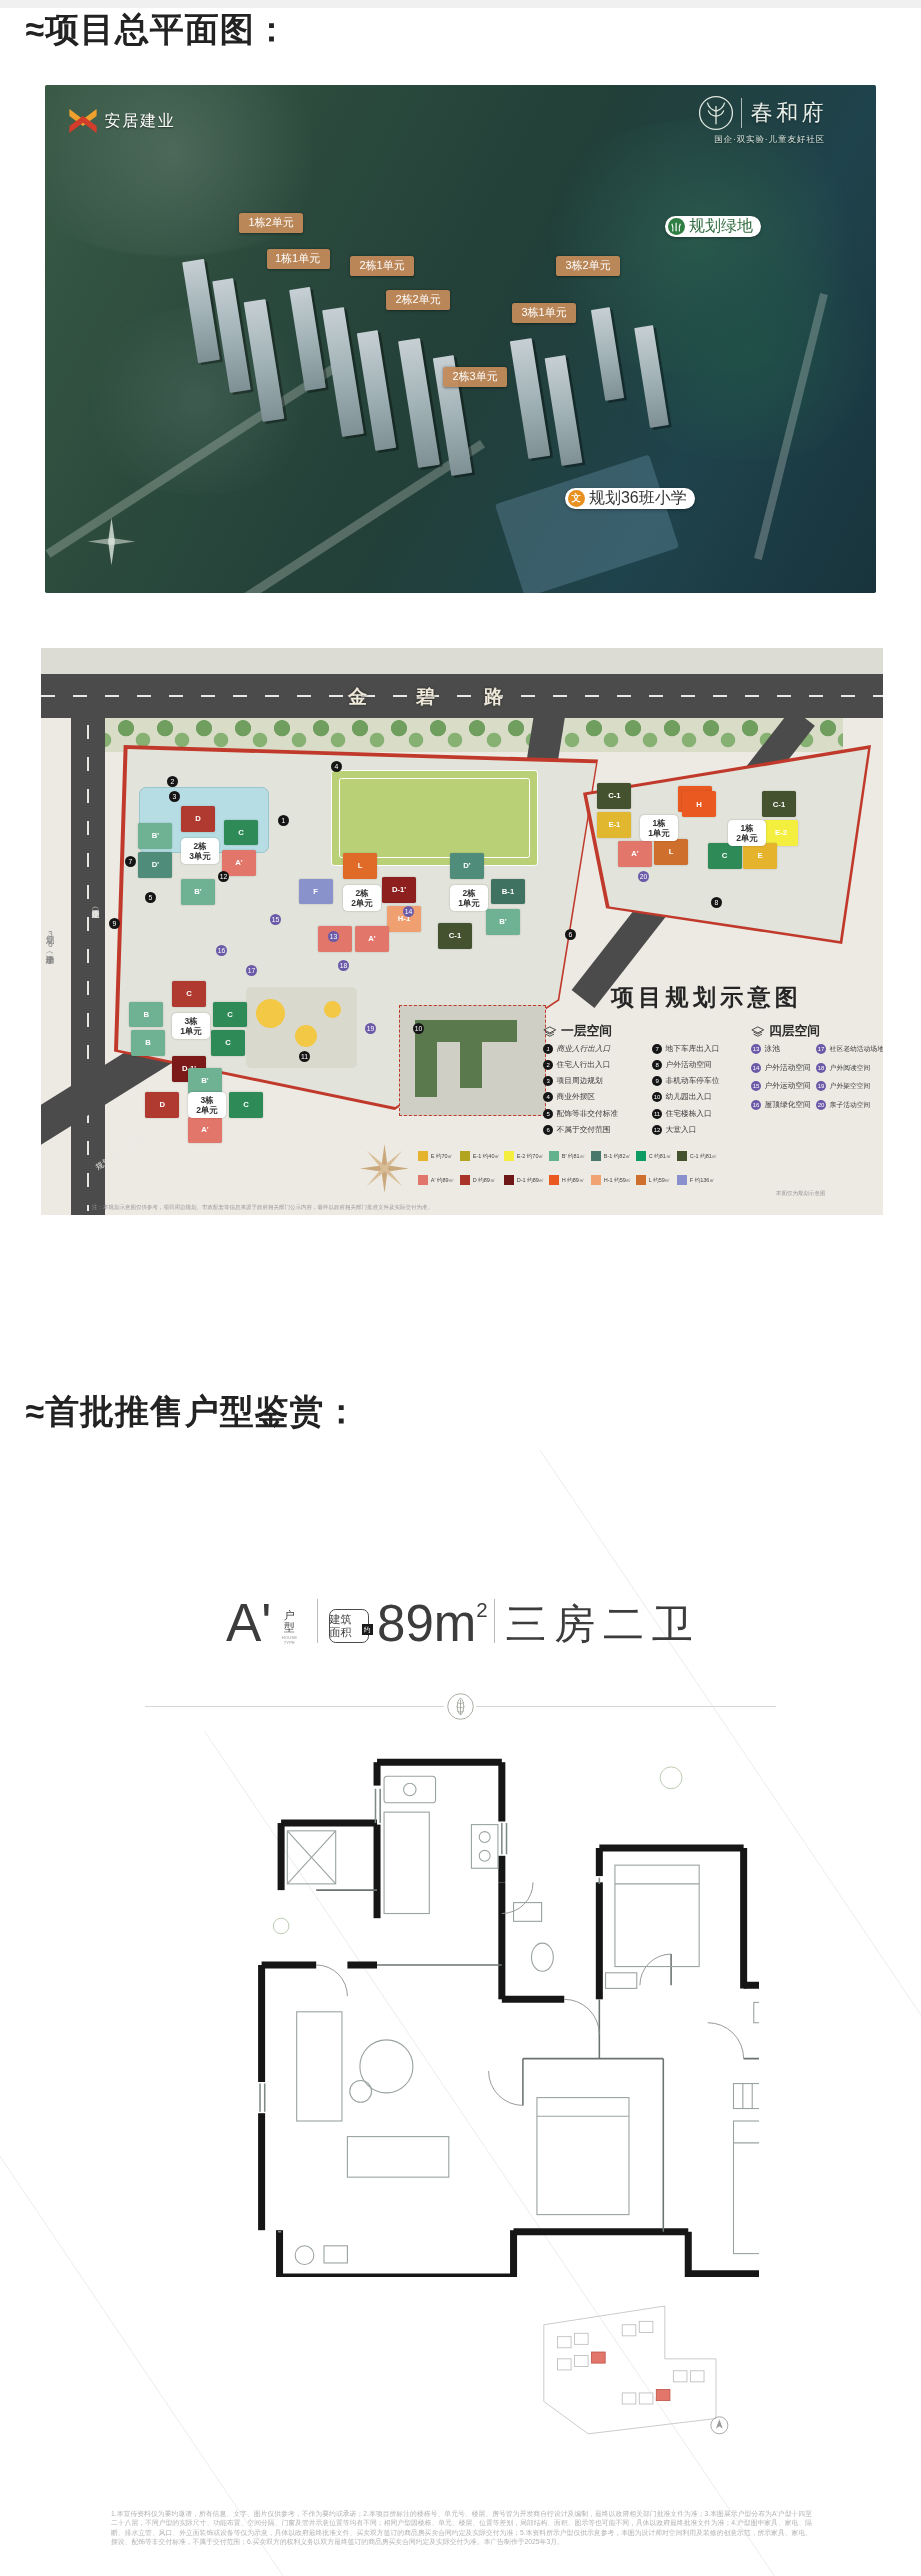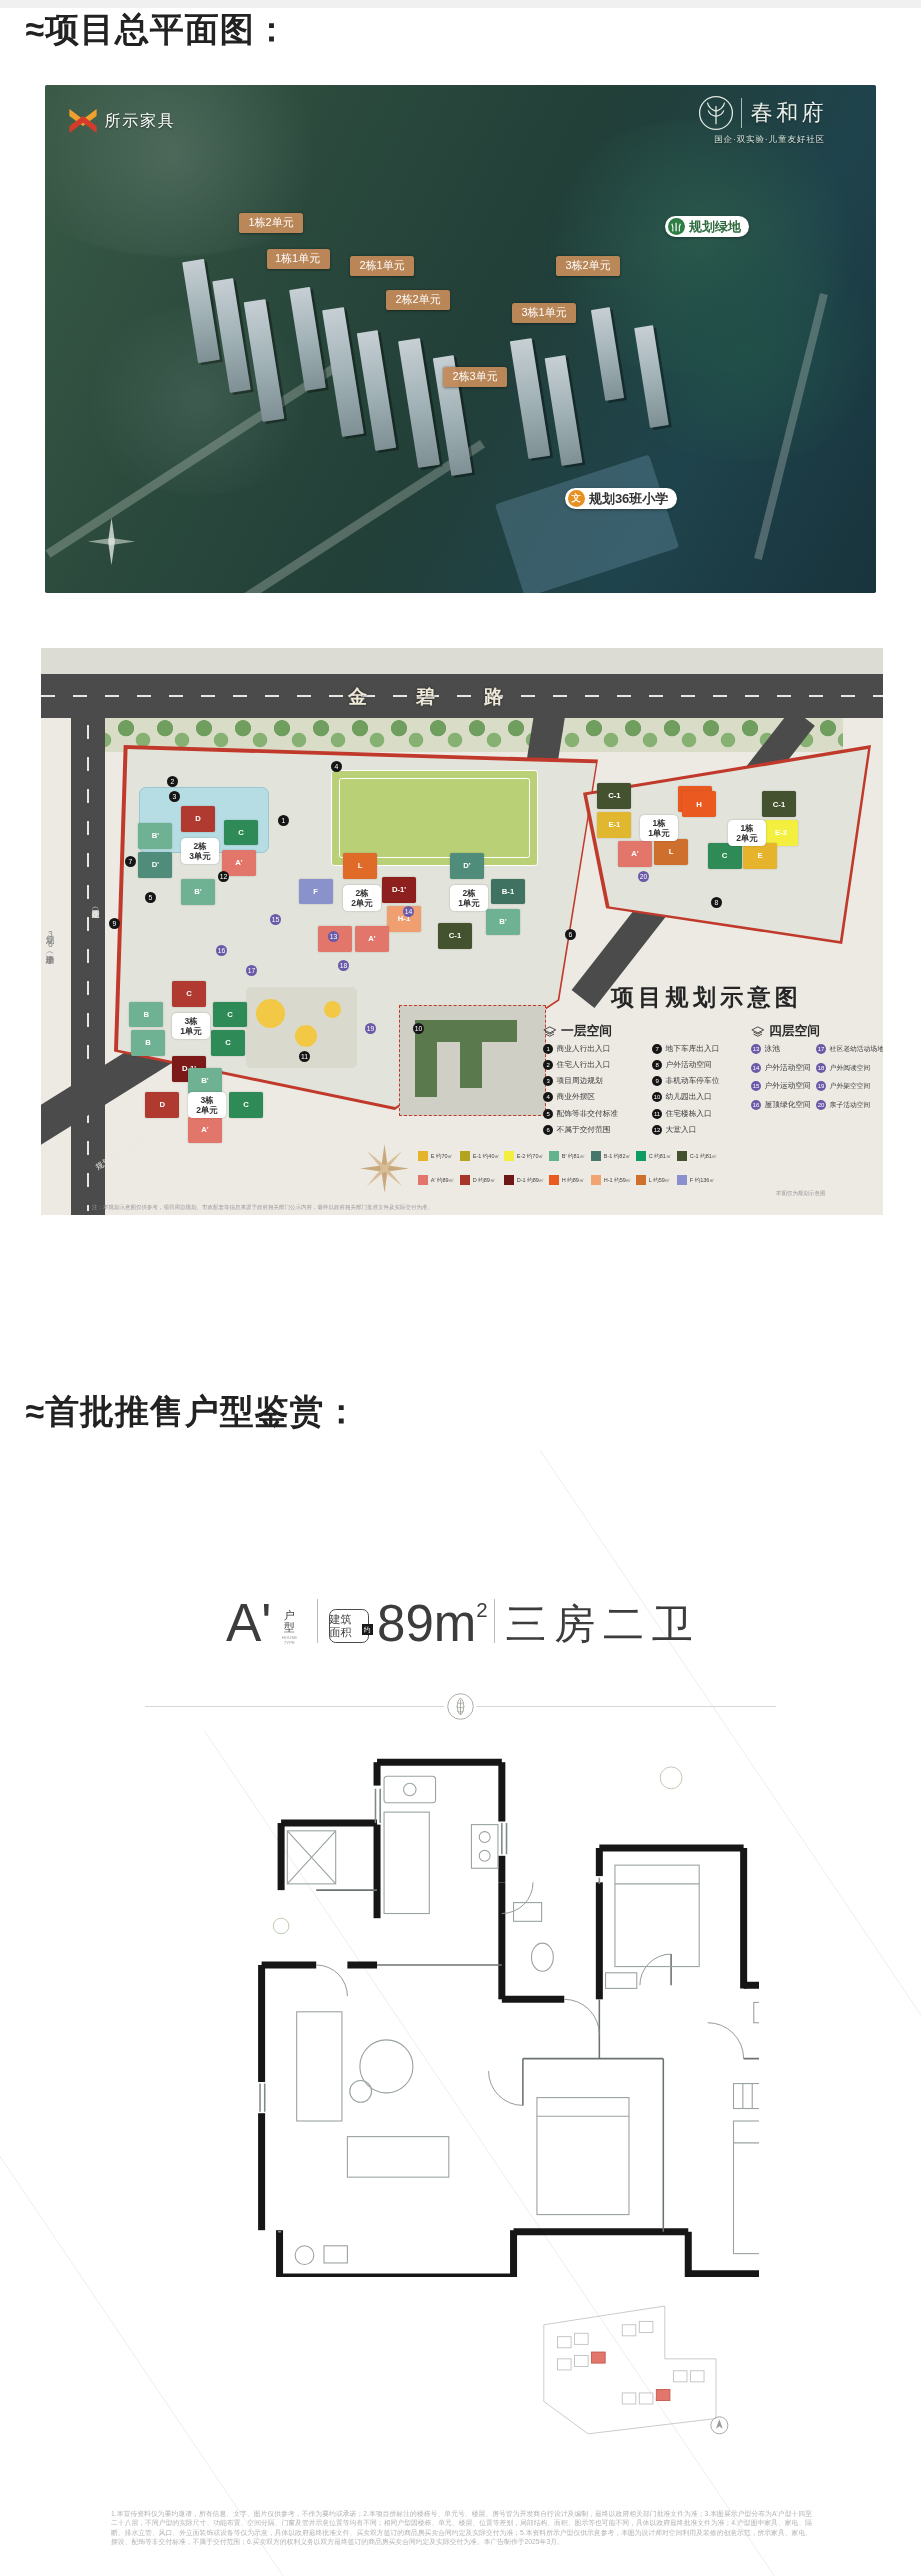--- a/index.html
+++ b/index.html
@@ -10,21 +10,21 @@
   .topbar{position:absolute;left:0;top:0;width:921px;height:7.7px;background:#f0f0f0;}
   
   .aerial{position:absolute;left:45px;top:85px;width:831px;height:508px;overflow:hidden;border-radius:1.7px;
     background:linear-gradient(118deg,#3a5a46 0%,#2b4a3d 28%,#223f38 52%,#1f434c 76%,#18333c 100%);}
   .blob{position:absolute;border-radius:50%;filter:blur(1.7px);}
   .tw{position:absolute;background:linear-gradient(180deg,#c6cfd4 0%,#9fb0b4 55%,#7f9095 100%);box-shadow:2.6px 2.6px 0 rgba(0,0,0,.35);transform:rotate(-9deg);border-radius:0.9px;}
   .road{position:absolute;background:rgba(205,212,204,.30);}
   .pill{position:absolute;height:19.6px;line-height:19.6px;padding:0 9.4px;background:rgba(194,138,90,.95);color:#fff;font-size:11px;border-radius:2.6px;box-shadow:0 0.9px 2.6px rgba(0,0,0,.4);white-space:nowrap;}
   .bdg{position:absolute;height:21.3px;background:#fff;border-radius:11px;display:flex;align-items:center;padding:0 8.5px 0 2.6px;box-shadow:0 0.9px 3.4px rgba(0,0,0,.35);white-space:nowrap;}
   .bdg .ic{width:17px;height:17px;border-radius:50%;margin-right:4.3px;display:flex;align-items:center;justify-content:center;color:#fff;font-size:9.4px;font-weight:bold;}
-  .bdg .tx{font-size:13px;font-weight:bold;}
+  .bdg .tx{font-size:16px;font-weight:normal;}
   .brandL{position:absolute;left:20.5px;top:19px;display:flex;align-items:center;color:#fff;}
   .brandL .nm{font-size:16px;letter-spacing:1.7px;margin-left:5.1px;text-shadow:0 0.9px 1.7px rgba(0,0,0,.5);}
   .brandR{position:absolute;right:49px;top:8.5px;display:flex;align-items:center;color:#e9efe9;}
   .brandR .nm{font-size:22px;letter-spacing:3.4px;border-left:0.9px solid rgba(233,239,233,.7);padding-left:8.5px;margin-left:6.8px;text-shadow:0 0.9px 1.7px rgba(0,0,0,.5);}
   .brandR2{position:absolute;right:51px;top:49px;color:#dfe7df;font-size:8.5px;letter-spacing:0.9px;text-shadow:0 0.9px 1.7px rgba(0,0,0,.5);}
   
   .plan{position:absolute;left:41px;top:648px;width:842px;height:567px;background:#eceae3;overflow:hidden;}
   .proad{position:absolute;background:#4b4b4b;}
   .dash{position:absolute;height:1.7px;background:repeating-linear-gradient(90deg,#e8e8e2 0 13.6px,rgba(0,0,0,0) 13.6px 32px);}
   .vdash{position:absolute;width:1.7px;background:repeating-linear-gradient(180deg,#e8e8e2 0 13.6px,rgba(0,0,0,0) 13.6px 32px);}
@@ -108,21 +108,21 @@
     <div class="tw" style="left:508px;top:271px;width:20.5px;height:109px;"></div>
     <div class="tw" style="left:553px;top:223px;width:19px;height:92px;"></div>
     <div class="tw" style="left:597px;top:241px;width:19px;height:101px;"></div>
     <div class="abs" style="left:461px;top:392px;width:162px;height:98px;background:rgba(92,130,150,.45);transform:rotate(-18deg);border-radius:3.4px;"></div>
 
     <div class="brandL">
       <svg width="34" height="34" viewBox="0 0 40 40">
         <path d="M4,6 L20,18 L36,6 L36,14 L20,26 L4,14 Z" fill="#f0a02c"></path>
         <path d="M4,34 L20,22 L36,34 L36,26 L20,14 L4,26 Z" fill="#d23c2a"></path>
       </svg>
-      <span class="nm">所示家具</span>
+      <span class="nm">安居建业</span>
     </div>
     <div class="brandR">
       <svg width="38" height="38" viewBox="0 0 44 44">
         <circle cx="22" cy="22" r="19" fill="none" stroke="#dfe7df" stroke-width="1.5"></circle>
         <path d="M22,35 V14 M22,20 C16,18 13,14 12,10 M22,20 C28,18 31,14 32,10 M22,26 C17,25 14,22 13,19 M22,26 C27,25 30,22 31,19" stroke="#dfe7df" stroke-width="1.5" fill="none"></path>
       </svg>
       <span class="nm">春和府</span>
     </div>
     <div class="brandR2">国企·双实验·儿童友好社区</div>
 
@@ -282,21 +282,21 @@
           <path d="M8,1 L15,4.5 L8,8 L1,4.5 Z M3,7 L8,9.5 L13,7 M3,9.5 L8,12 L13,9.5" fill="none" stroke="#333" stroke-width="1"></path>
         </svg>
       <span>一层空间</span>
     </div>
     <div class="lghead" style="left:710px;top:375px;">
       <svg width="13.6" height="12" viewBox="0 0 16 14">
           <path d="M8,1 L15,4.5 L8,8 L1,4.5 Z M3,7 L8,9.5 L13,7 M3,9.5 L8,12 L13,9.5" fill="none" stroke="#333" stroke-width="1"></path>
         </svg>
       <span>四层空间</span>
     </div>
-    <div class="lgitem lg1" style="left:502px;top:396px;">
+    <div class="lgitem lg1" style="left:502px;top:396px;font-style:italic;">
         <span class="n">1</span>
         <span class="t">商业人行出入口</span>
       </div>
     <div class="lgitem lg1" style="left:502px;top:412px;">
         <span class="n">2</span>
         <span class="t">住宅人行出入口</span>
       </div>
     <div class="lgitem lg1" style="left:502px;top:428px;">
         <span class="n">3</span>
         <span class="t">项目周边规划</span>

